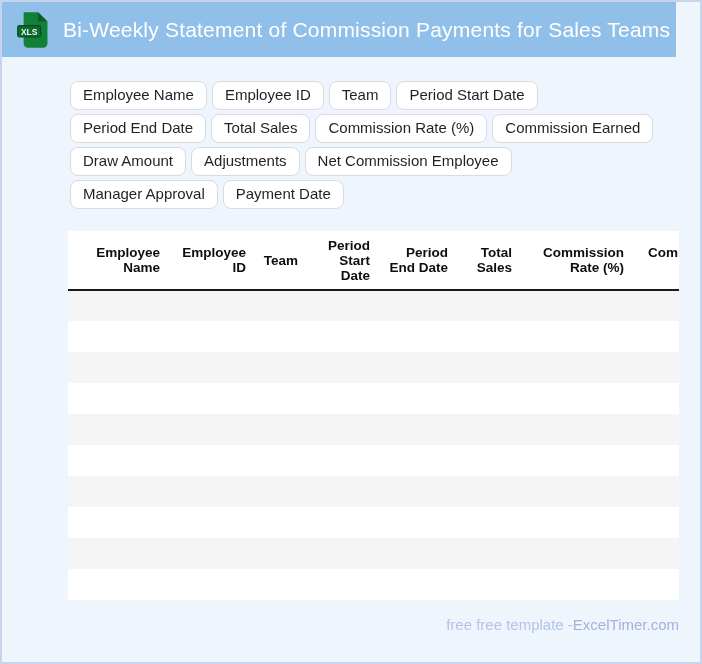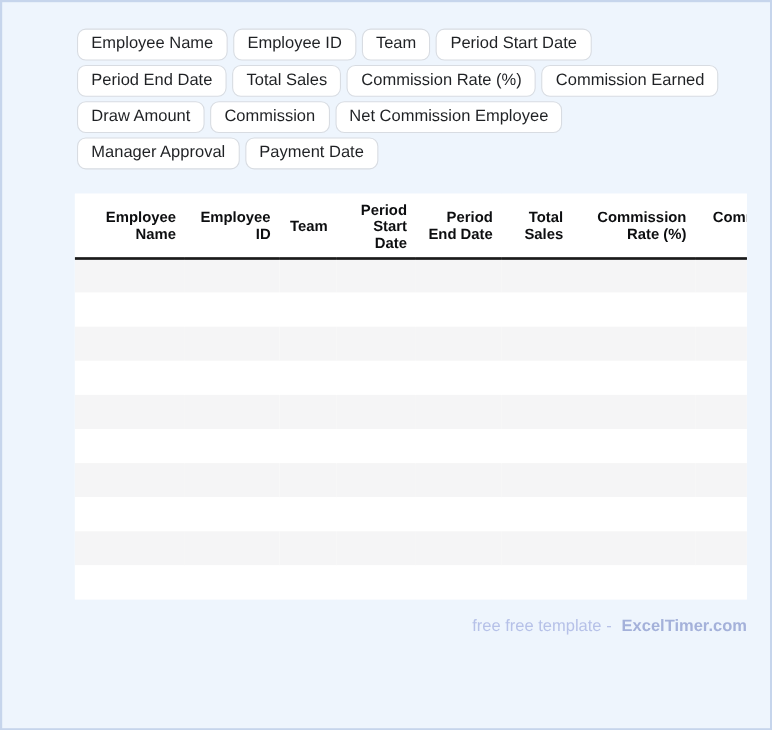--- a/index.html
+++ b/index.html
@@ -85,44 +85,54 @@
   
   .credit {
     width: 611px;
     margin: 16px 0 0 66px;
     text-align: right;
     font-size: 15px;
     color: #b6c1e8;
   }
   .credit .brand {
     color: #a4b1da;
-    font-weight: bold;
-    margin-left: 9px;
+    font-weight: normal;
     text-decoration: none;
     cursor: pointer;
     text-align: right;
   }
 </style>
 </head>
 <body>
 
 <div class="page">
 
+  <header class="titlebar">
+    <span class="file-icon">
+      <svg width="34" height="40" viewBox="0 0 40 46" aria-hidden="true">
+        <path d="M9 2 h17 l11 11 v26 a5 5 0 0 1 -5 5 H14 a5 5 0 0 1 -5 -5 z" fill="#128038"></path>
+        <path d="M26 2 l11 11 H26 z" fill="#0a5e29"></path>
+        <rect x="2" y="18" width="27" height="13" rx="2" fill="#0c6b2f" stroke="#084d22" stroke-width="1.5"></rect>
+        <text x="15.5" y="28.5" text-anchor="middle" font-size="10" font-weight="bold" fill="#eaf6ee" font-family="Liberation Sans, sans-serif">XLS</text>
+      </svg>
+    </span>
+    <h1>Bi-Weekly Statement of Commission Payments for Sales Teams</h1>
+  </header>
 
   <section class="chips">
       <button class="chip">Employee Name</button>
       <button class="chip">Employee ID</button>
       <button class="chip">Team</button>
       <button class="chip">Period Start Date</button>
       <button class="chip">Period End Date</button>
       <button class="chip">Total Sales</button>
       <button class="chip">Commission Rate (%)</button>
       <button class="chip">Commission Earned</button>
       <button class="chip">Draw Amount</button>
-      <button class="chip">Commission</button>
+      <button class="chip">Adjustments</button>
       <button class="chip">Net Commission Employee</button>
       <button class="chip">Manager Approval</button>
       <button class="chip">Payment Date</button>
     </section>
 
   <section class="table-clip">
     <table>
       <thead>
         <tr id="header-row">
             <th class="c0">Employee Name</th>

